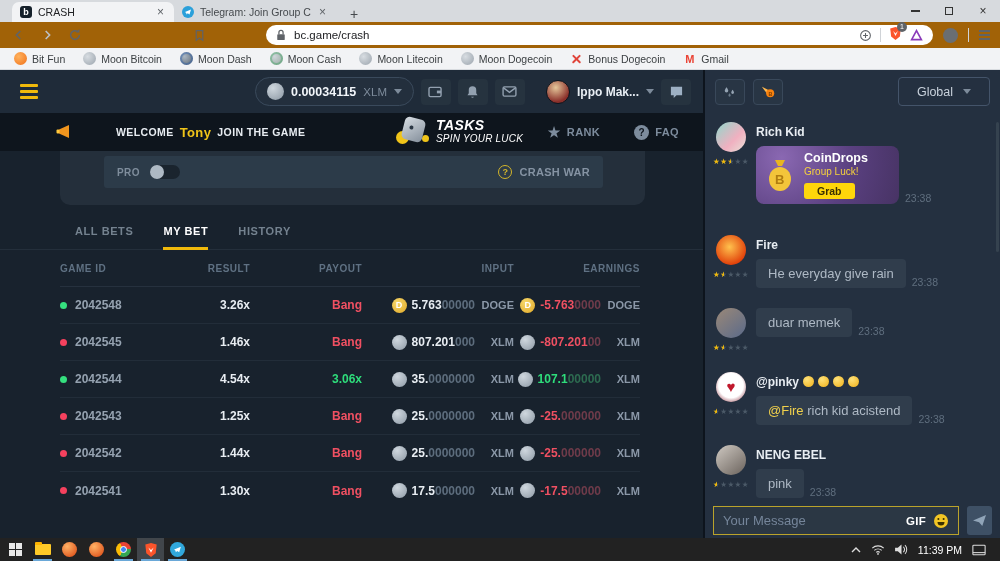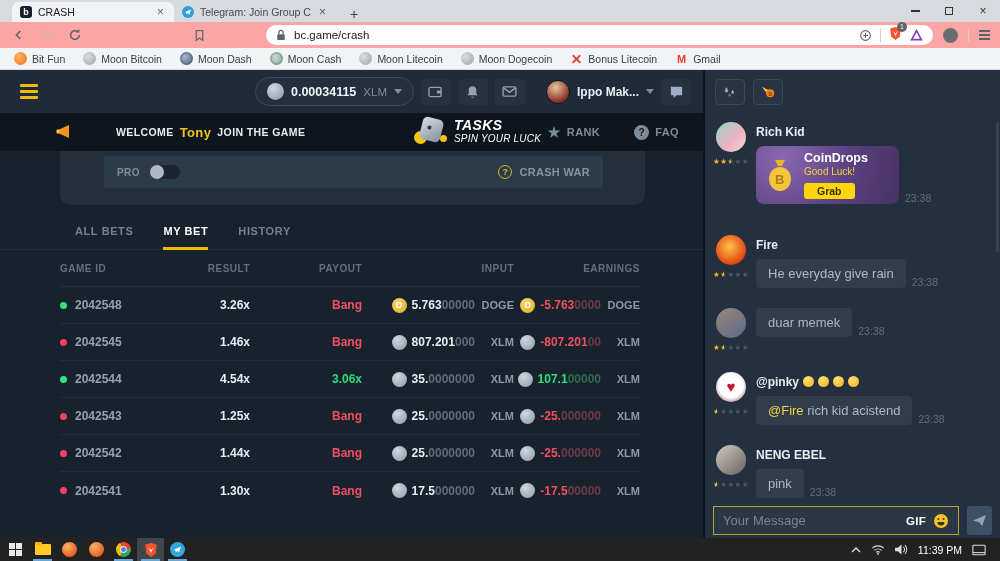--- a/index.html
+++ b/index.html
@@ -12,21 +12,21 @@
   .tab.active{background:#f2f3f5;color:#202124;}
   .tab .ttl{flex:1;white-space:nowrap;overflow:hidden;}
   .tab .x{color:#5f6368;font-size:12px;line-height:1;padding:0 2px;}
   .fav-b{width:12px;height:12px;border-radius:3px;background:#16212b;color:#fff;font-size:9px;font-weight:bold;display:flex;align-items:center;justify-content:center;flex:none;}
   .fav-tg{width:12px;height:12px;border-radius:50%;background:#2ba0da;display:flex;align-items:center;justify-content:center;flex:none;}
   .newtab{font-size:14px;color:#45494d;margin-left:8px;padding:0 6px;}
   .winctl{margin-left:auto;display:flex;height:22px;}
   .wc{width:34px;display:flex;align-items:center;justify-content:center;color:#333;font-size:12px;}
   .wc .bar{width:9px;height:1.5px;background:#333;}
   .wc .sq{width:8px;height:8px;border:1.2px solid #333;}
-  .toolbar{height:26px;background:#fca5a5;display:flex;align-items:center;padding:0 10px;gap:10px;}
+  .toolbar{height:26px;background:#a16207;display:flex;align-items:center;padding:0 10px;gap:10px;}
   .navic{width:18px;height:18px;display:flex;align-items:center;justify-content:center;}
   .addr{flex:1;max-width:700px;height:20px;background:#fff;border-radius:10px;display:flex;align-items:center;padding:0 10px;gap:8px;margin-left:48px;}
   .addr .url{flex:1;font-size:11.5px;color:#202124;}
   .exticons{display:flex;align-items:center;gap:8px;}
   .sep{width:1px;height:14px;background:#d0d3d7;}
   .shieldwrap{position:relative;}
   .badge{position:absolute;top:-4px;right:-5px;background:#5f6368;color:#fff;border-radius:50%;width:10px;height:10px;font-size:7px;display:flex;align-items:center;justify-content:center;}
   .tb-right{margin-left:auto;display:flex;align-items:center;gap:10px;}
   .profcirc{width:15px;height:15px;border-radius:50%;background:#6a6e72;}
   .menudots{display:flex;flex-direction:column;gap:2.5px;}
@@ -57,21 +57,21 @@
   .balcur{color:#7d8b9b;font-size:11.5px;}
   .caret{width:0;height:0;border-left:4px solid transparent;border-right:4px solid transparent;border-top:5px solid #7d8b9b;}
   .sqbtn{width:30px;height:26px;border-radius:4px;background:#26333f;display:flex;align-items:center;justify-content:center;}
   .userwrap{display:flex;align-items:center;gap:7px;margin-left:14px;}
   .avatar22{width:24px;height:24px;border-radius:50%;background:radial-gradient(circle at 40% 30%,#e5c79a,#8a2f2a 70%);border:1px solid #0d141d;}
   .uname{color:#e8eef4;font-size:12px;font-weight:bold;}
   .banner{height:38px;background:#0e151d;display:flex;align-items:center;position:relative;padding:0 14px;}
   .mega{margin-left:40px;}
   .welcome{margin-left:44px;display:flex;align-items:center;color:#e8edf2;font-size:10.5px;font-weight:bold;letter-spacing:.4px;}
   .welcome .nm{color:#f0c419;font-size:13px;margin:0 6px;}
-  .tasks{position:absolute;left:418px;top:4px;display:flex;align-items:center;gap:9px;}
+  .tasks{position:absolute;left:400px;top:4px;display:flex;align-items:center;gap:9px;}
   .dice{width:27px;height:27px;position:relative;}
   .dice .blob{position:absolute;left:-4px;bottom:0;width:13px;height:13px;border-radius:50%;background:#f0c419;}
   .dice .blob2{position:absolute;right:-2px;bottom:2px;width:7px;height:7px;border-radius:50%;background:#f0c419;}
   .dice .cube{position:absolute;left:3px;top:1px;width:21px;height:23px;border-radius:5px;background:linear-gradient(135deg,#d7dde3,#848f9b);transform:rotate(14deg);}
   .dice .cube::after{content:"";position:absolute;left:6px;top:8px;width:4px;height:4px;border-radius:50%;background:#2b3744;}
   .tasks .tt{color:#fff;font-style:italic;}
   .tasks .t1{font-size:14px;font-weight:bold;letter-spacing:.4px;}
   .tasks .t2{font-size:10px;letter-spacing:.2px;}
   .bannerlinks{margin-left:auto;display:flex;gap:34px;margin-right:10px;}
   .blnk{display:flex;align-items:center;gap:6px;color:#7d8c9d;font-size:11px;font-weight:bold;letter-spacing:.4px;}
@@ -274,21 +274,21 @@
     <span class="bm">
         <span class="bmi c4"></span>
         <span>Moon Litecoin</span>
       </span>
     <span class="bm">
         <span class="bmi c5"></span>
         <span>Moon Dogecoin</span>
       </span>
     <span class="bm">
         <span class="bmi c6"></span>
-        <span>Bonus Litecoin</span>
+        <span>Bonus Dogecoin</span>
       </span>
     <span class="bm">
         <span class="bmi c7"></span>
         <span>Gmail</span>
       </span>
   </div>
 
   <div class="app">
     <div class="main">
       <div class="main-header">
@@ -520,41 +520,45 @@
               <path d="M7.5 8c0 0 1.3 1.7 1.3 2.6a1.3 1.3 0 1 1-2.6 0C6.2 9.7 7.5 8 7.5 8z" fill="#6b7b8a"></path>
             </svg>
           </div>
         <div class="chbtn">
             <svg width="16" height="14" viewBox="0 0 18 16">
               <path d="M2 2l8 4-2 4z" fill="#ffb84d"></path>
               <circle cx="11.5" cy="9.5" r="4.6" fill="#f8820e"></circle>
               <text x="9.6" y="12" font-size="6" font-weight="bold" fill="#7a3c00">B</text>
             </svg>
           </div>
+        <div class="globalbtn">
+          <span>Global</span>
+          <span class="caret"></span>
+        </div>
       </div>
 
       <div class="messages">
 
         <div class="msg card-msg">
           <div class="avcol">
             <span class="av av1"></span>
             <span class="stars"><span class="sbg">★★★★★</span><span class="sfg" style="width: 50%;">★★★★★</span></span>
           </div>
           <div class="mbody">
             <div class="mname">Rich Kid</div>
             <div class="brow">
               <div class="ccard">
                 <svg width="32" height="36" viewBox="0 0 32 36">
                     <path d="M11 3l10 0-3 6h-4z" fill="#e8b520"></path>
                     <ellipse cx="16" cy="22" rx="11" ry="12" fill="#f3c53a"></ellipse>
                     <text x="11" y="27" font-size="13" font-weight="bold" fill="#b07d10">B</text>
                   </svg>
                 <div class="cinfo">
                   <div class="ct">CoinDrops</div>
-                  <div class="cs">Good Luck!</div>
+                  <div class="cs">Group Luck!</div>
                   <span class="grab">Grab</span>
                 </div>
               </div>
               <span class="time">23:38</span>
             </div>
           </div>
         </div>
 
         <div class="msg">
           <div class="avcol">

